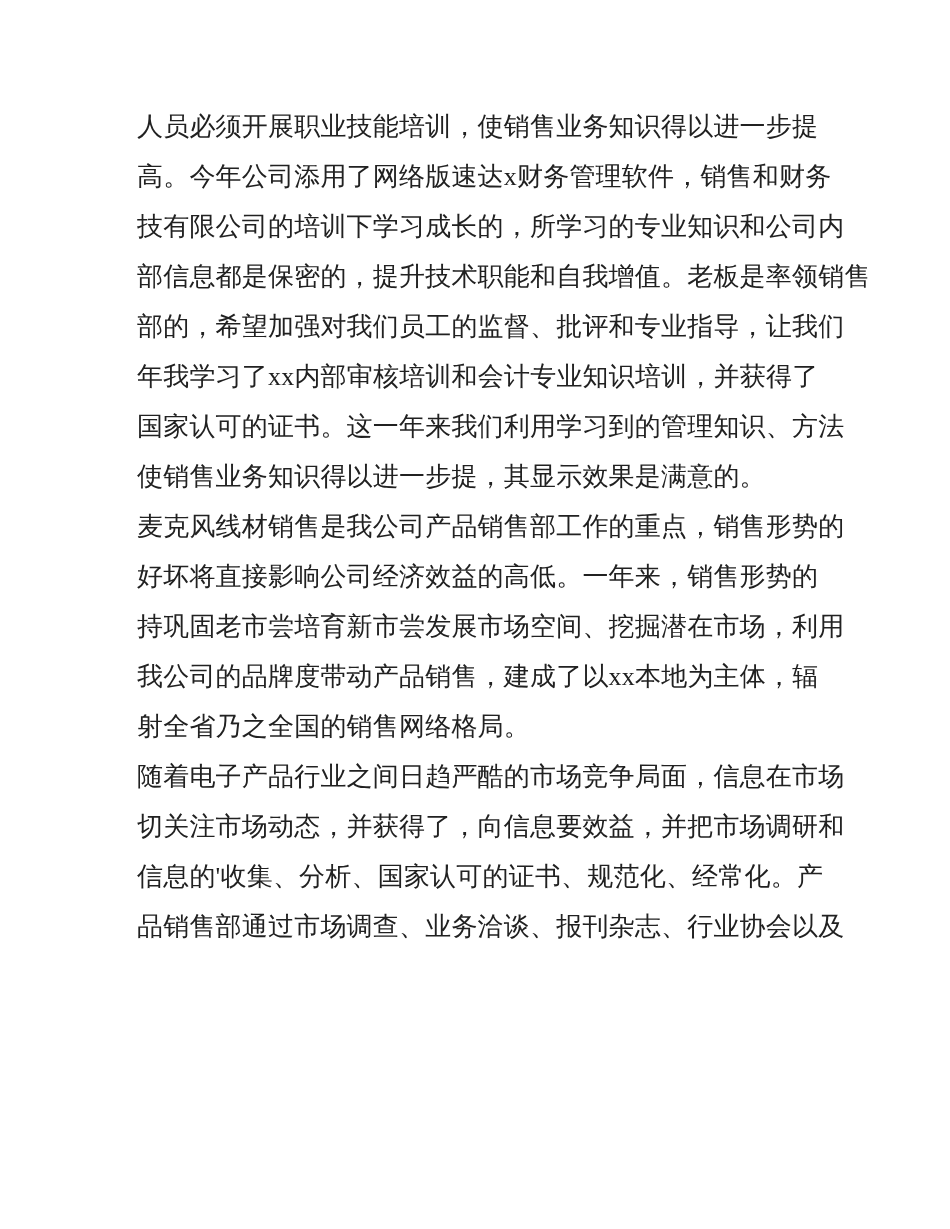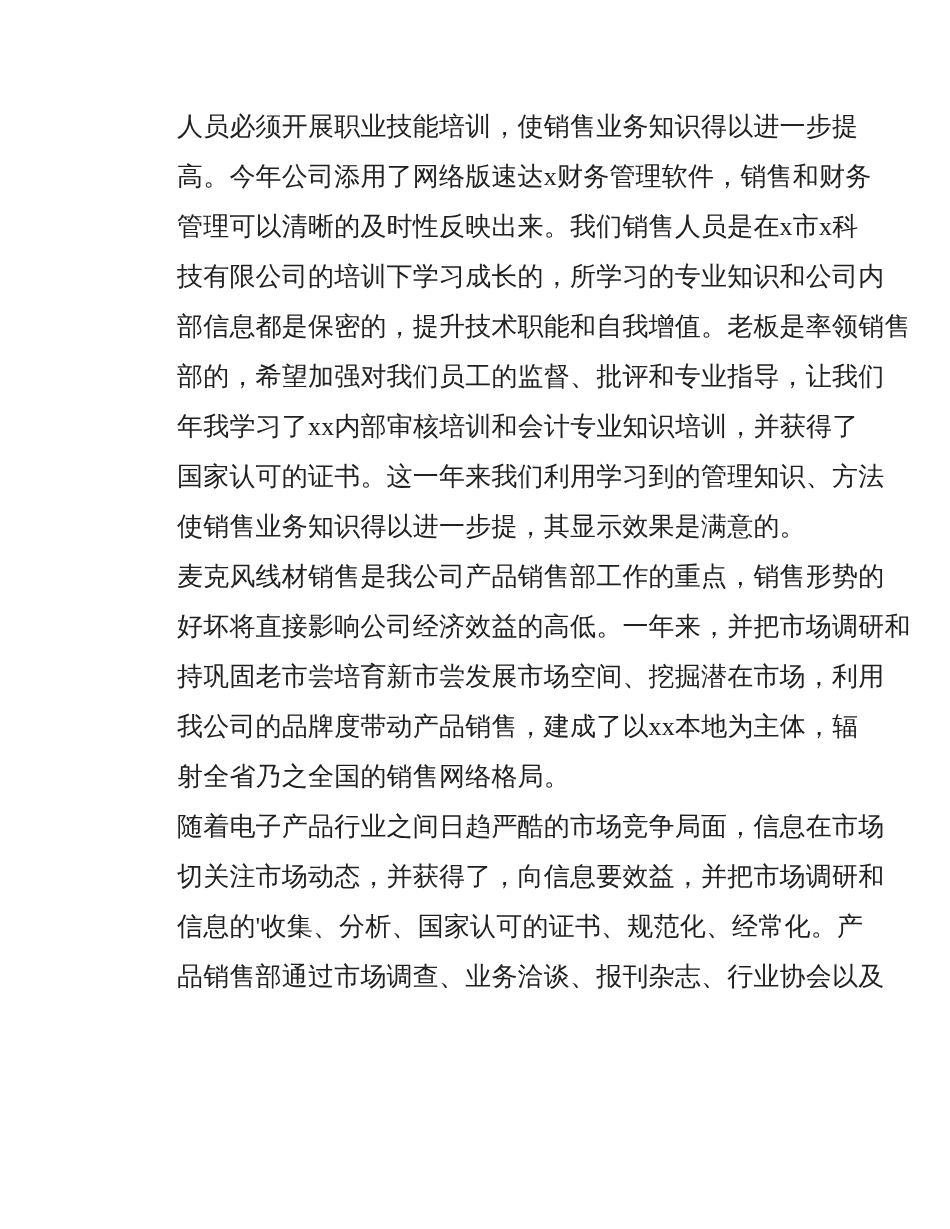--- a/index.html
+++ b/index.html
@@ -19,48 +19,46 @@
     top: 0;
     width: 950px;
     height: 1229px;
     background: #ffffff;
   }
   .text-block {
     position: absolute;
     left: 137px;
     top: 102px;
     width: 700px;
-    margin-left: 40px;
   }
   .line {
     height: 50px;
     line-height: 50px;
     font-family: "Liberation Serif", "DejaVu Serif", serif;
     font-size: 26px;
     color: #212121;
     white-space: nowrap;
     letter-spacing: 0.2px;
   }
 </style>
 </head>
 <body>
 
 <div class="page">
   <div class="text-block">
     <div class="line">人员必须开展职业技能培训，使销售业务知识得以进一步提</div>
     <div class="line">高。今年公司添用了网络版速达x财务管理软件，销售和财务</div>
-    <div class="line">管理可以清晰的及时性反映出来。我们销售人员是在x市x科</div>
     <div class="line">技有限公司的培训下学习成长的，所学习的专业知识和公司内</div>
     <div class="line">部信息都是保密的，提升技术职能和自我增值。老板是率领销售</div>
     <div class="line">部的，希望加强对我们员工的监督、批评和专业指导，让我们</div>
     <div class="line">年我学习了xx内部审核培训和会计专业知识培训，并获得了</div>
     <div class="line">国家认可的证书。这一年来我们利用学习到的管理知识、方法</div>
     <div class="line">使销售业务知识得以进一步提，其显示效果是满意的。</div>
     <div class="line">麦克风线材销售是我公司产品销售部工作的重点，销售形势的</div>
-    <div class="line">好坏将直接影响公司经济效益的高低。一年来，并把市场调研和</div>
+    <div class="line">好坏将直接影响公司经济效益的高低。一年来，销售形势的</div>
     <div class="line">持巩固老市尝培育新市尝发展市场空间、挖掘潜在市场，利用</div>
     <div class="line">我公司的品牌度带动产品销售，建成了以xx本地为主体，辐</div>
     <div class="line">射全省乃之全国的销售网络格局。</div>
     <div class="line">随着电子产品行业之间日趋严酷的市场竞争局面，信息在市场</div>
     <div class="line">切关注市场动态，并获得了，向信息要效益，并把市场调研和</div>
     <div class="line">信息的'收集、分析、国家认可的证书、规范化、经常化。产</div>
     <div class="line">品销售部通过市场调查、业务洽谈、报刊杂志、行业协会以及</div>
   </div>
 </div>
 

